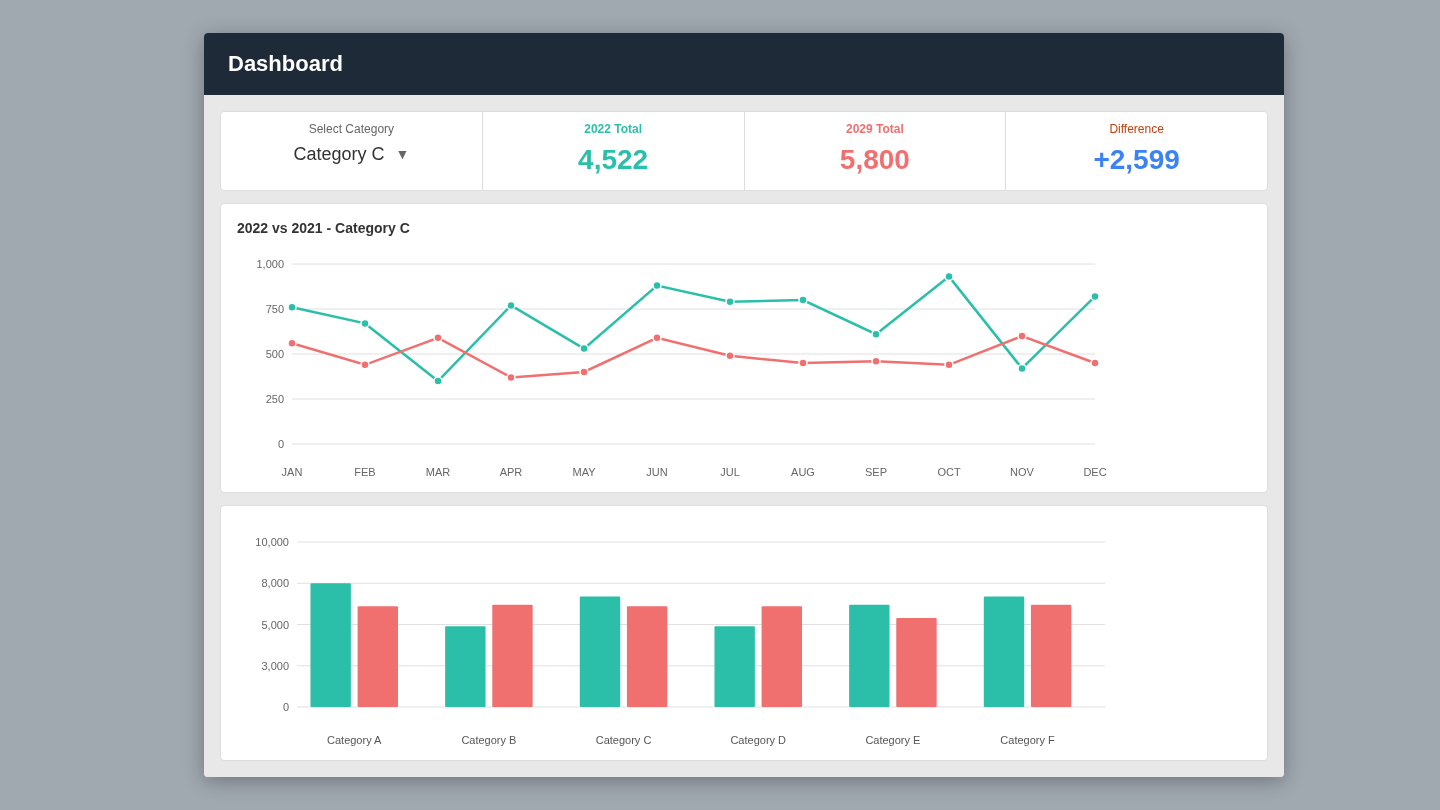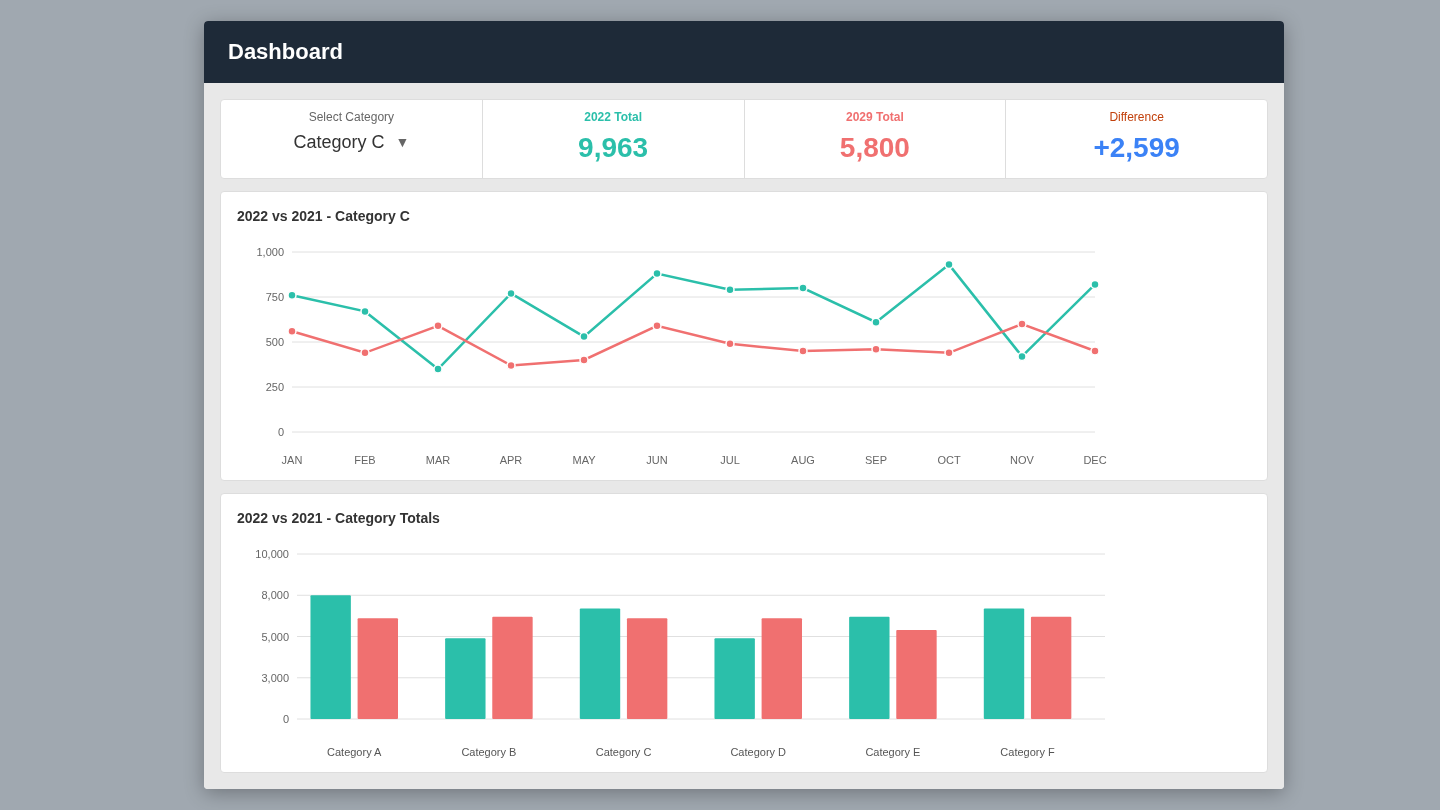--- a/index.html
+++ b/index.html
@@ -123,21 +123,21 @@
             <option selected="">Category C</option>
             <option>Category D</option>
             <option>Category E</option>
             <option>Category F</option>
           </select>
           <span class="select-arrow">▼</span>
         </div>
       </div>
       <div class="kpi-card">
         <div class="kpi-label teal">2022 Total</div>
-        <div class="kpi-value teal">9,963</div>
+        <div class="kpi-value teal">4,522</div>
       </div>
       <div class="kpi-card">
         <div class="kpi-label coral">2029 Total</div>
         <div class="kpi-value coral">5,800</div>
       </div>
       <div class="kpi-card">
         <div class="kpi-label" style="font-weight:400;color:#c2410c;">Difference</div>
         <div class="kpi-value dark">+2,599</div>
       </div>
     </div>
@@ -190,21 +190,20 @@
           <circle cx="492.99999999999994" cy="111.8" r="4" fill="#f07070" stroke="white" stroke-width="1.5"></circle>
           <circle cx="566" cy="119" r="4" fill="#f07070" stroke="white" stroke-width="1.5"></circle>
           <circle cx="639" cy="117.2" r="4" fill="#f07070" stroke="white" stroke-width="1.5"></circle>
           <circle cx="712" cy="120.8" r="4" fill="#f07070" stroke="white" stroke-width="1.5"></circle>
           <circle cx="785" cy="92" r="4" fill="#f07070" stroke="white" stroke-width="1.5"></circle>
           <circle cx="858" cy="119" r="4" fill="#f07070" stroke="white" stroke-width="1.5"></circle>
         </svg>
     </div>
 
     <div class="chart-panel">
-      <div class="chart-title">2022 vs 2021 - Category Totals</div>
       <svg id="bar-chart" width="888" height="230">
           <line x1="60" y1="185" x2="868" y2="185" stroke="#e0e0e0" stroke-width="1"></line>
           <text x="52" y="189" text-anchor="end" font-size="11" fill="#666">0</text>
           <line x1="60" y1="143.75" x2="868" y2="143.75" stroke="#e0e0e0" stroke-width="1"></line>
           <text x="52" y="147.75" text-anchor="end" font-size="11" fill="#666">3,000</text>
           <line x1="60" y1="102.5" x2="868" y2="102.5" stroke="#e0e0e0" stroke-width="1"></line>
           <text x="52" y="106.5" text-anchor="end" font-size="11" fill="#666">5,000</text>
           <line x1="60" y1="61.25" x2="868" y2="61.25" stroke="#e0e0e0" stroke-width="1"></line>
           <text x="52" y="65.25" text-anchor="end" font-size="11" fill="#666">8,000</text>
           <line x1="60" y1="20" x2="868" y2="20" stroke="#e0e0e0" stroke-width="1"></line>

